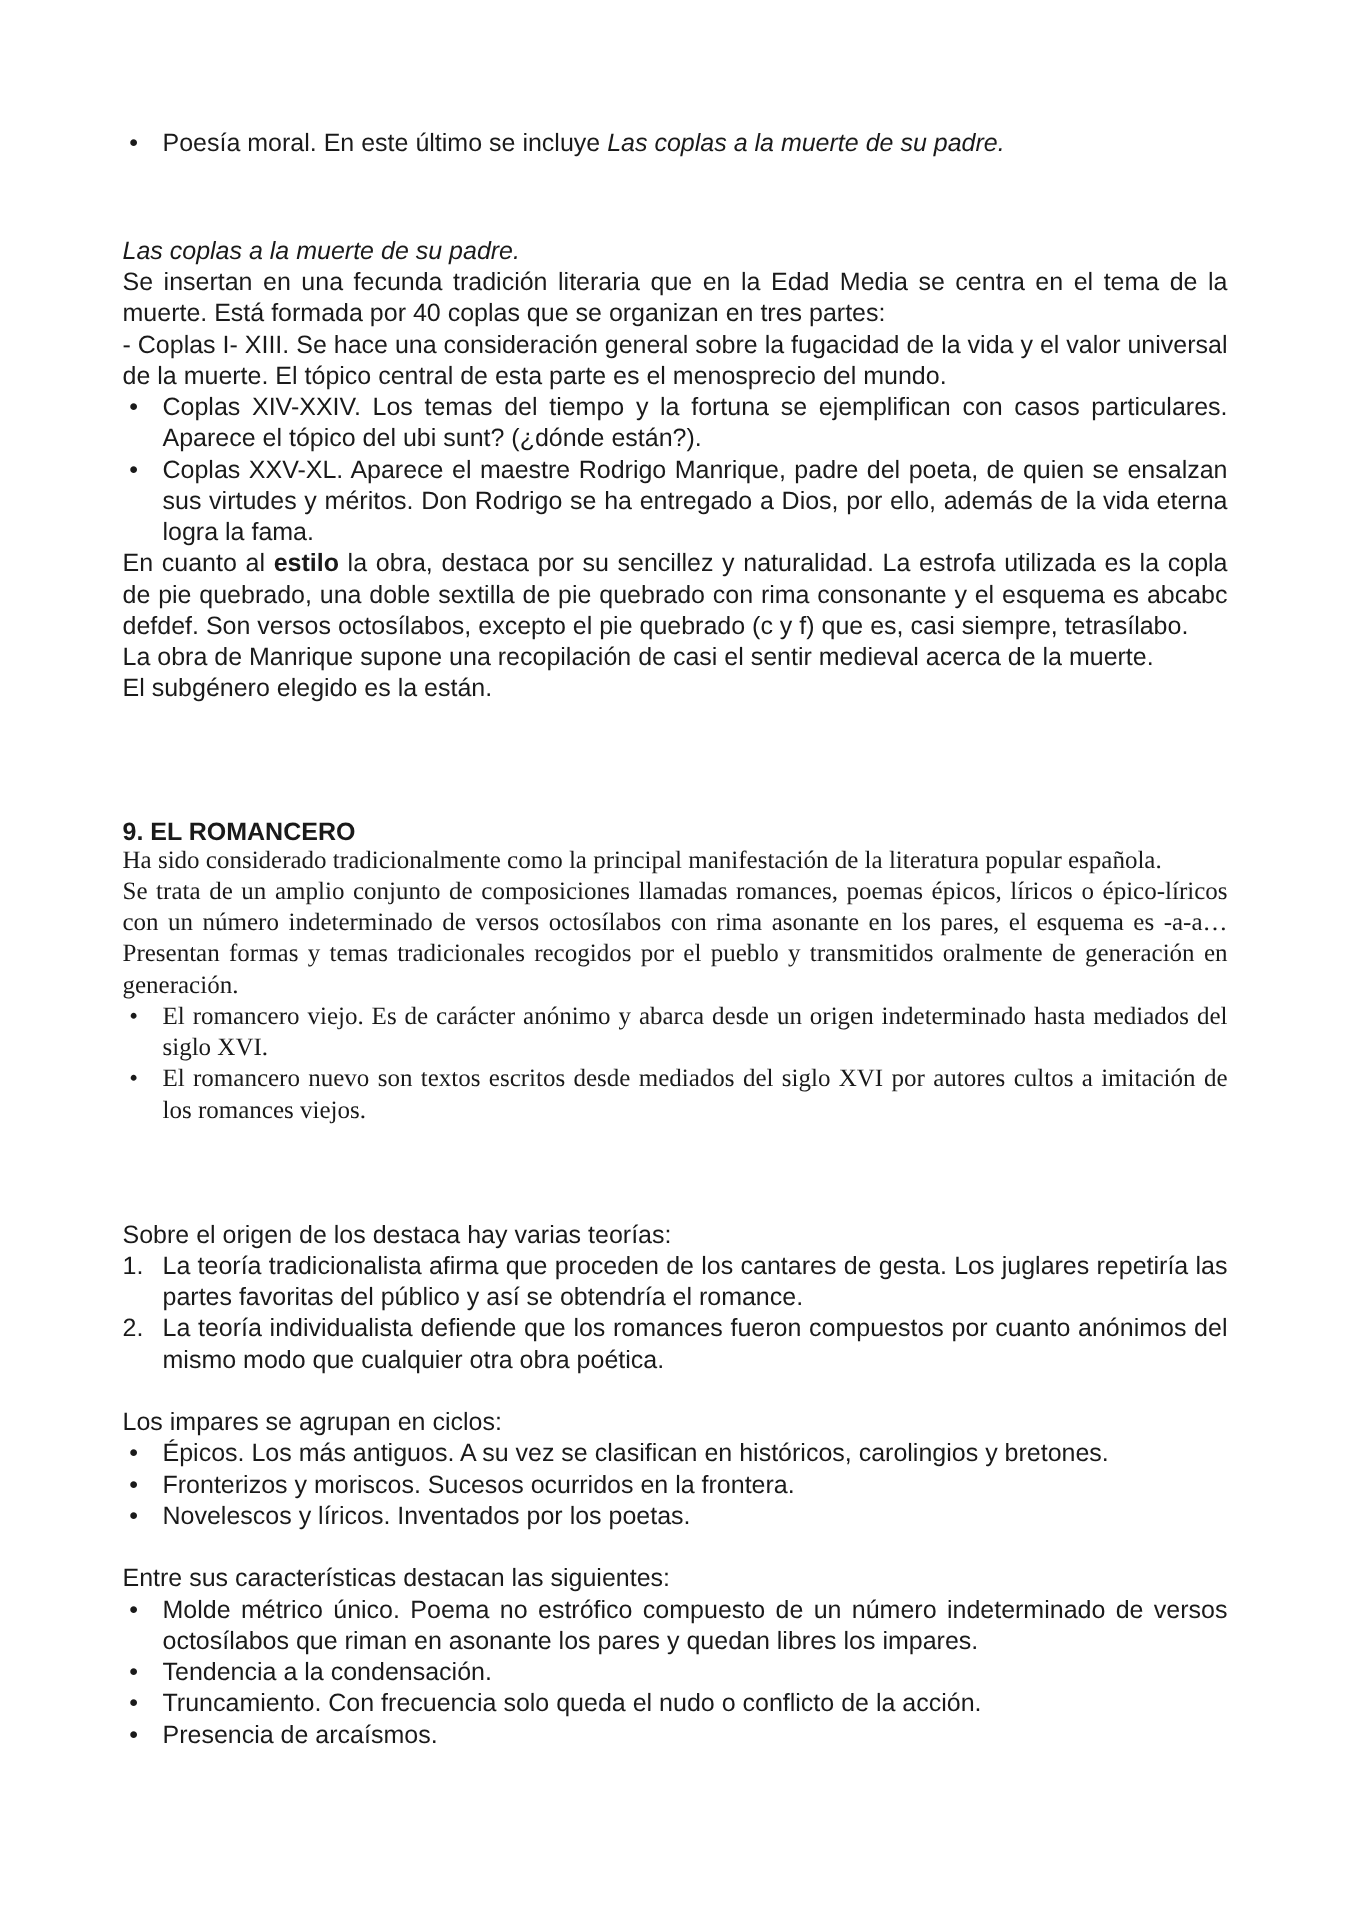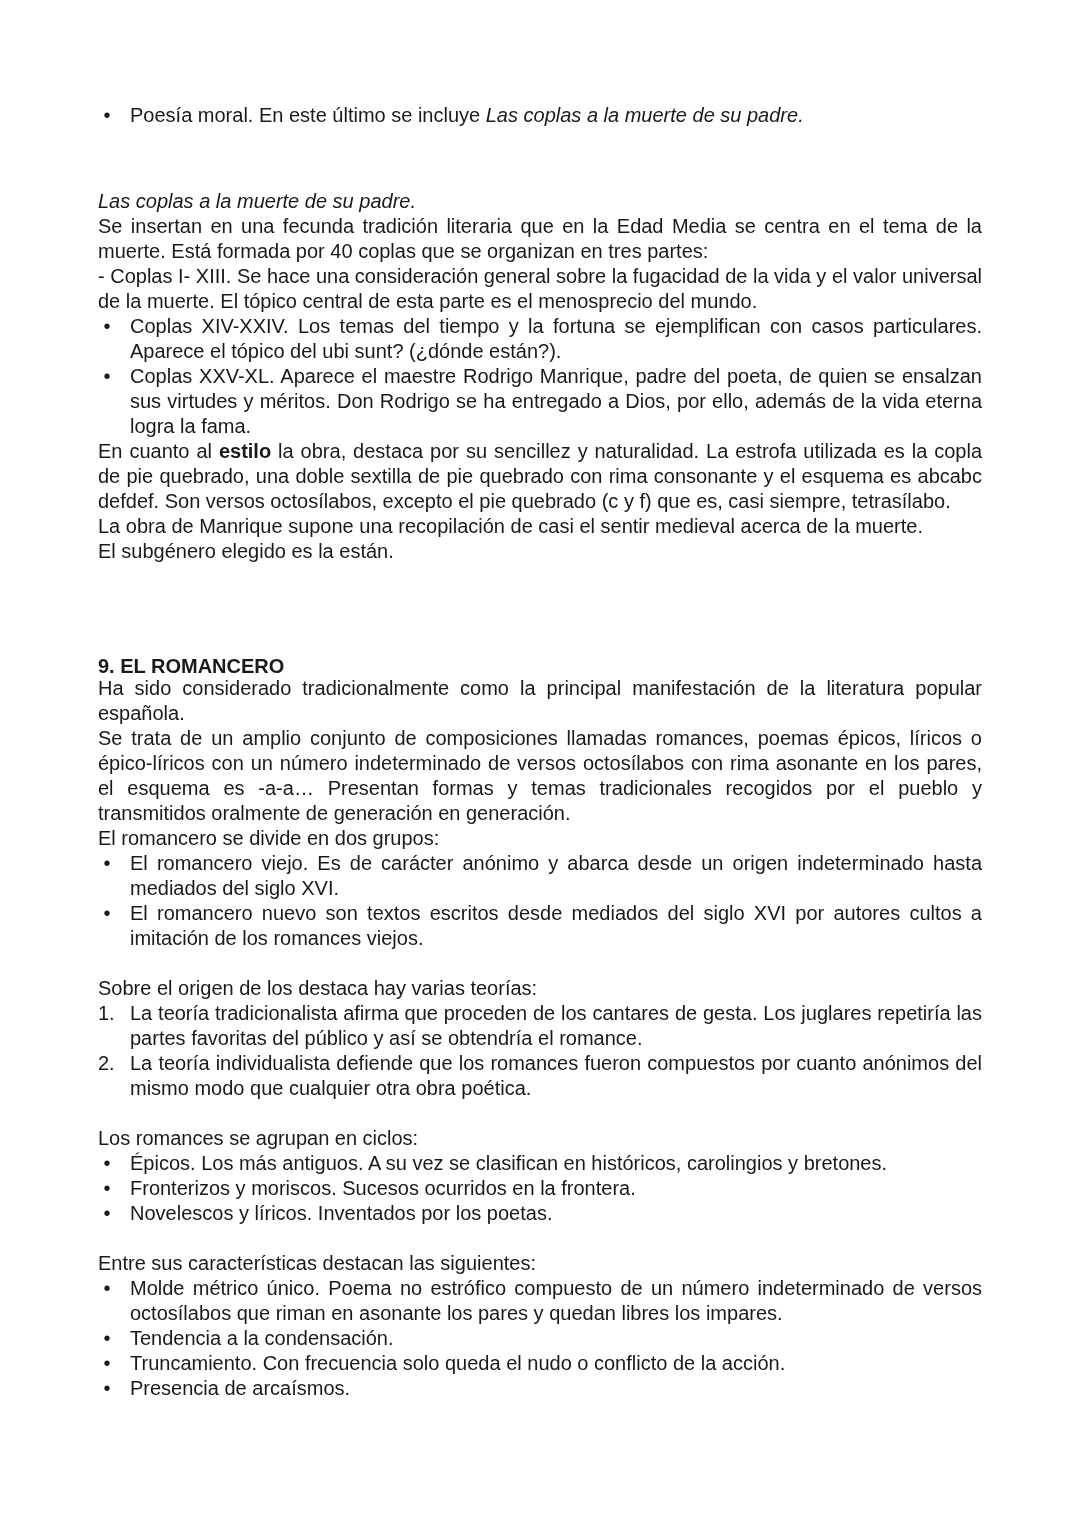--- a/index.html
+++ b/index.html
@@ -85,24 +85,23 @@
     </ul>
     <p class="p"><span>En cuanto al </span><span class="b">estilo</span><span> la obra, destaca por su sencillez y naturalidad. La estrofa utilizada es la copla de pie quebrado, una doble sextilla de pie quebrado con rima consonante y el esquema es abcabc defdef. Son versos octosílabos, excepto el pie quebrado (c y f) que es, casi siempre, tetrasílabo.</span></p>
     <p class="p">La obra de Manrique supone una recopilación de casi el sentir medieval acerca de la muerte.</p>
     <p class="p">El subgénero elegido es la están.</p>
   </div>
 
   <div class="block" style="top:625px;margin-top:29px;">
     <h2 class="heading">9. EL ROMANCERO</h2>
   </div>
 
-  <div class="block" style="top:676px;">
+  <div class="block" style="top:676px;font-family:Liberation Serif, serif;">
     <p class="p">Ha sido considerado tradicionalmente como la principal manifestación de la literatura popular española.</p>
     <p class="p">Se trata de un amplio conjunto de composiciones llamadas romances, poemas épicos, líricos o épico-líricos con un número indeterminado de versos octosílabos con rima asonante en los pares, el esquema es -a-a… Presentan formas y temas tradicionales recogidos por el pueblo y transmitidos oralmente de generación en generación.</p>
-    <p class="p">El romancero se divide en dos grupos:</p>
     <ul class="bl">
       <li>
         <span class="bullet">•</span>
         <span>El romancero viejo. Es de carácter anónimo y abarca desde un origen indeterminado hasta mediados del siglo XVI.</span>
       </li>
       <li>
         <span class="bullet">•</span>
         <span>El romancero nuevo son textos escritos desde mediados del siglo XVI por autores cultos a imitación de los romances viejos.</span>
       </li>
     </ul>
@@ -116,21 +115,21 @@
         <span>La teoría tradicionalista afirma que proceden de los cantares de gesta. Los juglares repetiría las partes favoritas del público y así se obtendría el romance.</span>
       </li>
       <li>
         <span class="num">2.</span>
         <span>La teoría individualista defiende que los romances fueron compuestos por cuanto anónimos del mismo modo que cualquier otra obra poética.</span>
       </li>
     </ol>
   </div>
 
   <div class="block" style="top:1126px;">
-    <p class="p">Los romances se agrupan en ciclos:</p>
+    <p class="p">Los impares se agrupan en ciclos:</p>
     <ul class="bl">
       <li>
         <span class="bullet">•</span>
         <span>Épicos. Los más antiguos. A su vez se clasifican en históricos, carolingios y bretones.</span>
       </li>
       <li>
         <span class="bullet">•</span>
         <span>Fronterizos y moriscos. Sucesos ocurridos en la frontera.</span>
       </li>
       <li>

